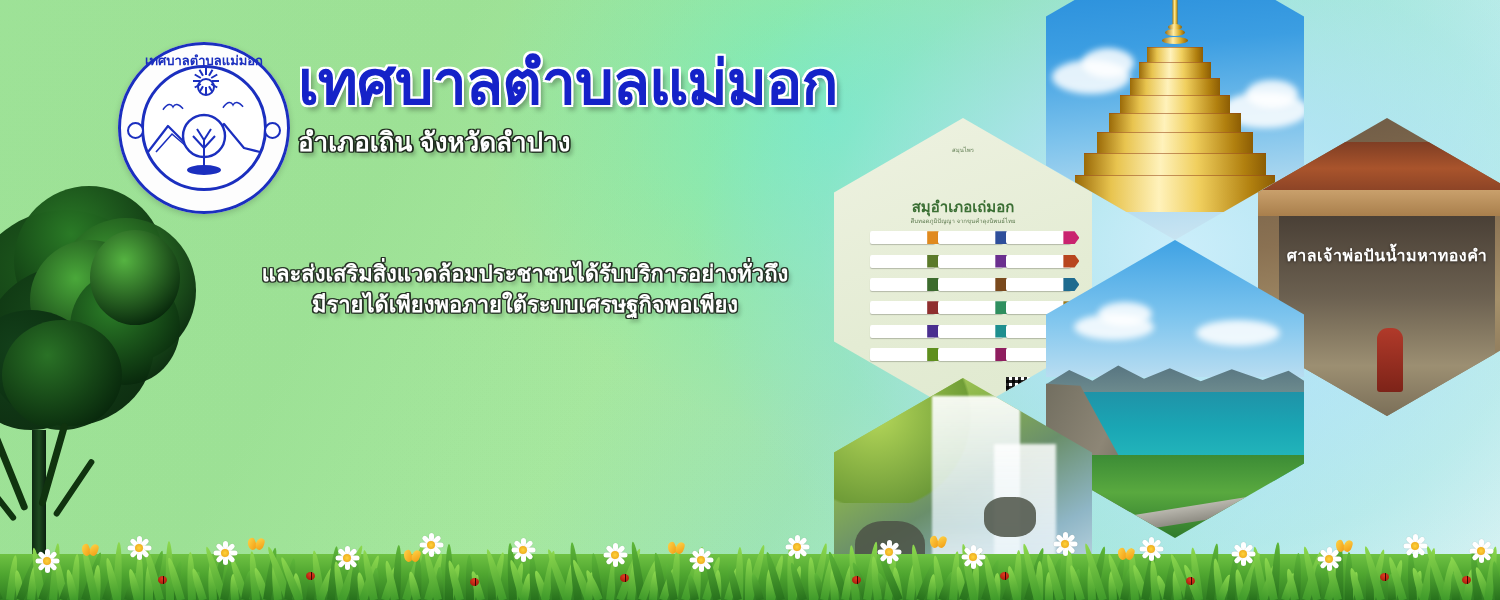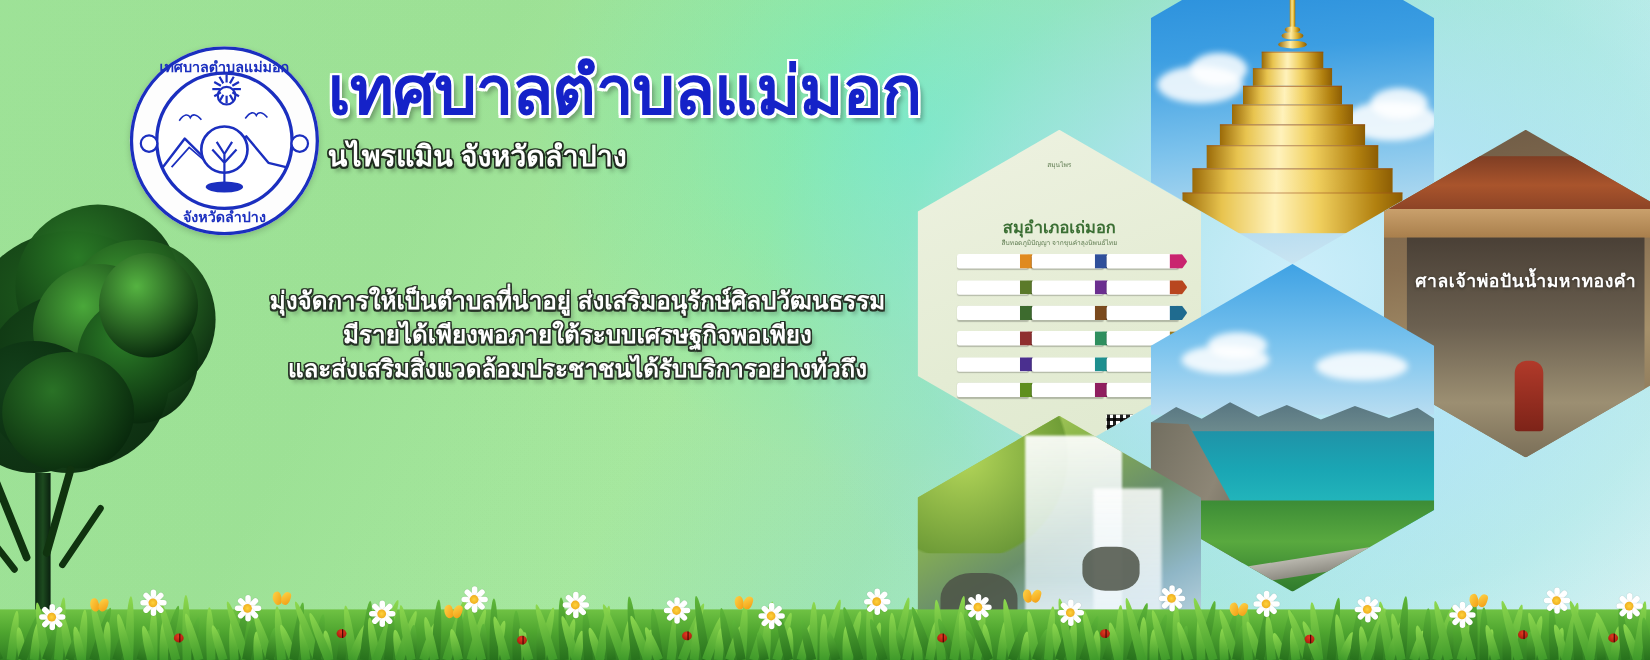--- a/index.html
+++ b/index.html
@@ -342,21 +342,20 @@
         <div class="branch" style="left:78px;top:250px;width:7px;height:86px;transform:rotate(16deg);"></div>
         <div class="branch" style="left:52px;top:280px;width:6px;height:70px;transform:rotate(-38deg);"></div>
         <div class="branch" style="left:92px;top:278px;width:6px;height:68px;transform:rotate(34deg);"></div>
       </div>
   </div>
 
   <div id="logo">
     <div class="ring-out"></div>
     <div class="ring-in"></div>
     <div class="arc arc-top">เทศบาลตำบลแม่มอก</div>
-    <div class="arc arc-bot">จังหวัดลำปาง</div>
     <div class="sun">
         <div id="rays">
           <div class="ray" style="transform: rotate(0deg);"></div>
           <div class="ray" style="transform: rotate(30deg);"></div>
           <div class="ray" style="transform: rotate(60deg);"></div>
           <div class="ray" style="transform: rotate(90deg);"></div>
           <div class="ray" style="transform: rotate(120deg);"></div>
           <div class="ray" style="transform: rotate(150deg);"></div>
           <div class="ray" style="transform: rotate(180deg);"></div>
           <div class="ray" style="transform: rotate(210deg);"></div>
@@ -380,27 +379,26 @@
       <ellipse cx="28" cy="26" rx="21" ry="21" fill="#fff" stroke="#1b2fbf" stroke-width="2.4"></ellipse>
       <path d="M28 58 L28 30 M28 38 L17 26 M28 38 L39 26 M28 30 L21 19 M28 30 L35 19" fill="none" stroke="#1b2fbf" stroke-width="2"></path>
       <ellipse cx="28" cy="60" rx="17" ry="5" fill="#1b2fbf"></ellipse>
     </svg>
     <div class="rosette" style="left:9px;top:80px;"></div>
     <div class="rosette" style="right:9px;top:80px;"></div>
   </div>
 
   <div id="headings">
     <div id="title-th">เทศบาลตำบลแม่มอก</div>
-    <div id="title-sub">นไพรแมิน จังหวัดลำปาง</div>
+    <div id="title-sub">อำเภอเถิน จังหวัดลำปาง</div>
   </div>
 
   <div id="vision">
-    <div class="vline">มุ่งจัดการให้เป็นตำบลที่น่าอยู่ ส่งเสริมอนุรักษ์ศิลปวัฒนธรรม</div>
+    <div class="vline">และส่งเสริมสิ่งแวดล้อมประชาชนได้รับบริการอย่างทั่วถึง</div>
     <div class="vline">มีรายได้เพียงพอภายใต้ระบบเศรษฐกิจพอเพียง</div>
-    <div class="vline">และส่งเสริมสิ่งแวดล้อมประชาชนได้รับบริการอย่างทั่วถึง</div>
   </div>
 
   <div id="contact">
   </div>
 
   <div id="grass">
     <div class="base"></div>
     <div id="grass-items">
         <div class="blade" style="left:-5px;height:26px;transform:rotate(-22deg);background:linear-gradient(180deg,#5fb83a,#27711c);"></div>
         <div class="blade" style="left:6px;height:45px;transform:rotate(7deg);"></div>

